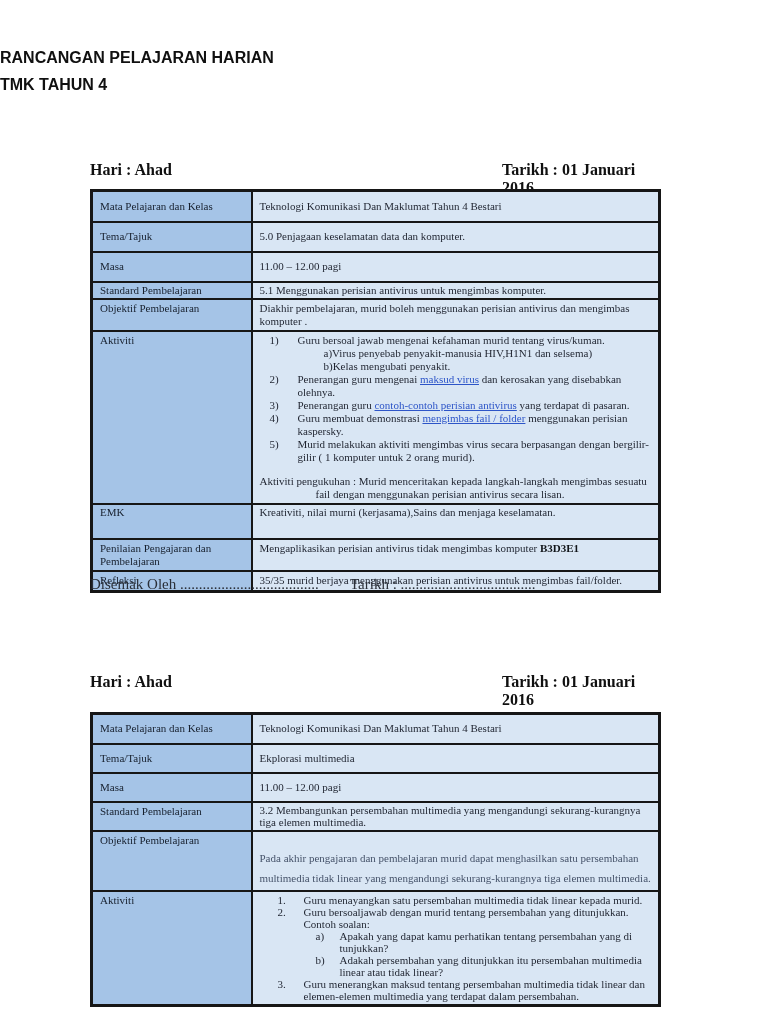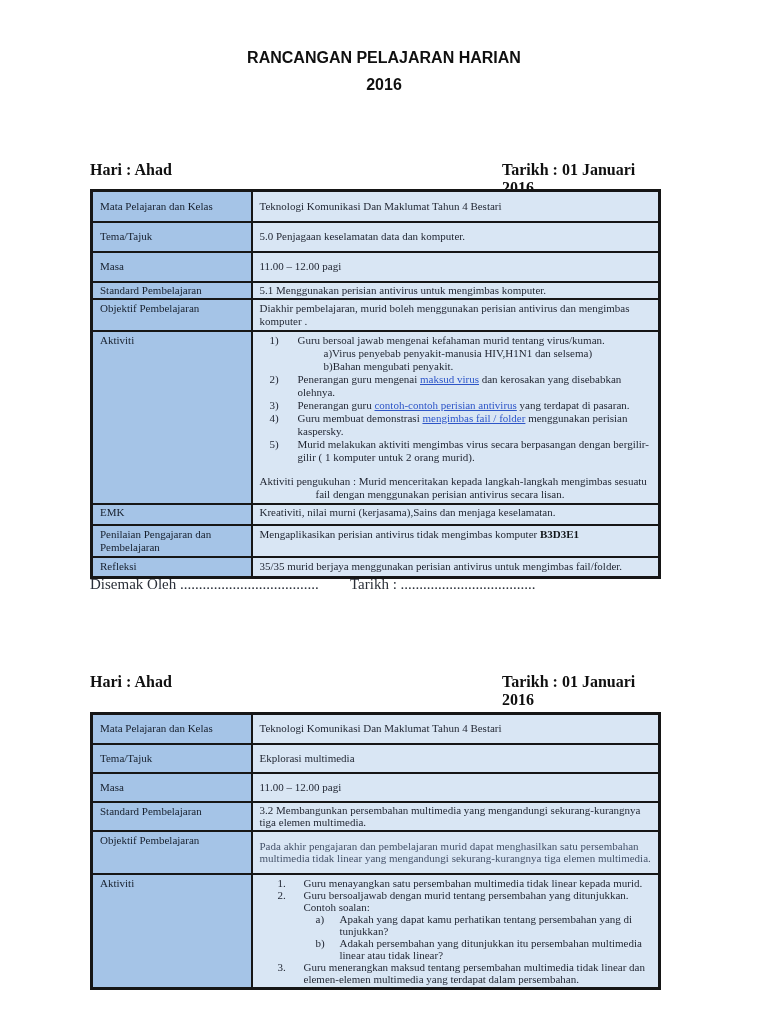--- a/index.html
+++ b/index.html
@@ -9,21 +9,21 @@
     --link:#2d55c8;
   }
   *{margin:0;padding:0;box-sizing:border-box;}
   html,body{background:#ffffff;}
   body{
     width:768px;height:1024px;position:relative;overflow:hidden;
     font-family:"Liberation Serif","DejaVu Serif",serif;
     color:#1f2430;font-size:11px;
   }
   .doc-title{
-    position:absolute;top:44px;left:0;width:768px;text-align:center;
+    position:absolute;top:44px;left:0;width:768px;
     font-family:"Liberation Sans","DejaVu Sans",sans-serif;
     font-weight:bold;font-size:16px;line-height:27px;color:#101010;
   }
   .meta{
     position:absolute;left:90px;width:568px;height:14px;
     font-weight:bold;font-size:16px;color:#101010;
   }
   .meta .tarikh{position:absolute;left:412px;top:0;}
   .meta-1{top:161px;}
   .meta-2{top:673px;}
@@ -41,50 +41,50 @@
     line-height:13px;
   }
   td.lbl{
     background:var(--label-cell);
     font-weight:normal;color:#17202e;
   }
   td.val{background:var(--content-cell);}
   tr.r-mid td{vertical-align:middle;}
   tr.h31{height:31px;} tr.h30{height:30px;} tr.h29{height:29px;}
   tr.h28{height:28px;} tr.h26{height:26px;}
-  tr.h21{height:21px;} tr.h17{height:21px;} tr.h14{height:14px;}
+  tr.h21{height:21px;} tr.h17{height:35px;} tr.h14{height:14px;}
   tr.h43{height:43px;} tr.h95{height:95px;} tr.h137{height:137px;}
   tr.h14 td,tr.h17 td{padding-top:1px;padding-bottom:1px;}
   .act-item{display:flex;}
   .t1-act .num{width:28px;margin-left:10px;flex:none;}
   .t1-act .txt{flex:1;}
   .t1-act .sub{margin-left:64px;}
   .t1-act{padding-top:2px;}
   .t2-act{line-height:12px;padding-top:2px;}
   .t2-act .num{width:26px;margin-left:18px;flex:none;}
   .t2-act .txt{flex:1;}
   .t2-act .contoh{margin-left:44px;}
   .t2-act .sub{display:flex;margin-left:56px;}
   .t2-act .subnum{width:24px;flex:none;}
   .t2-act .subtxt{flex:1;}
   .pengukuhan{margin-top:11px;padding-left:56px;text-indent:-56px;}
   .link{color:var(--link);text-decoration:underline;cursor:pointer;}
-  .objektif2{line-height:12px;color:#46536a;padding-top:8px;}
+  .objektif2{line-height:20px;color:#46536a;padding-top:16px;}
   .signoff{
     position:absolute;top:576px;left:90px;width:568px;font-size:15px;color:#2a2f38;
   }
   .signoff .so-tarikh{position:absolute;left:260px;top:0;}
   b.code{color:#101418;}
 </style>
 </head>
 <body>
 
 <div class="doc-title">
   <div>RANCANGAN PELAJARAN HARIAN</div>
-  <div>2016</div>
+  <div>TMK TAHUN 4</div>
 </div>
 
 <div class="meta meta-1">
   <span>Hari : Ahad</span>
   <span class="tarikh">Tarikh : 01 Januari 2016</span>
 </div>
 
 <table class="lesson table-1">
   <colgroup>
       <col style="width:160px">
@@ -112,21 +112,21 @@
     <td class="val">Diakhir pembelajaran, murid boleh menggunakan perisian antivirus dan mengimbas  komputer .</td>
   </tr>
   <tr class="h137">
     <td class="lbl">Aktiviti</td>
     <td class="val t1-act">
       <div class="act-item">
         <span class="num">1)</span>
         <span class="txt">Guru bersoal jawab mengenai kefahaman murid tentang virus/kuman.</span>
       </div>
       <div class="sub">a)Virus penyebab penyakit-manusia HIV,H1N1 dan selsema)</div>
-      <div class="sub">b)Bahan mengubati penyakit.</div>
+      <div class="sub">b)Kelas mengubati penyakit.</div>
       <div class="act-item">
         <span class="num">2)</span>
         <span class="txt"><span>Penerangan guru mengenai </span><span class="link">maksud virus</span><span> dan kerosakan yang disebabkan olehnya.</span></span>
       </div>
       <div class="act-item">
         <span class="num">3)</span>
         <span class="txt"><span>Penerangan guru </span><span class="link">contoh-contoh perisian antivirus</span><span> yang terdapat di pasaran.</span></span>
       </div>
       <div class="act-item">
         <span class="num">4)</span>

